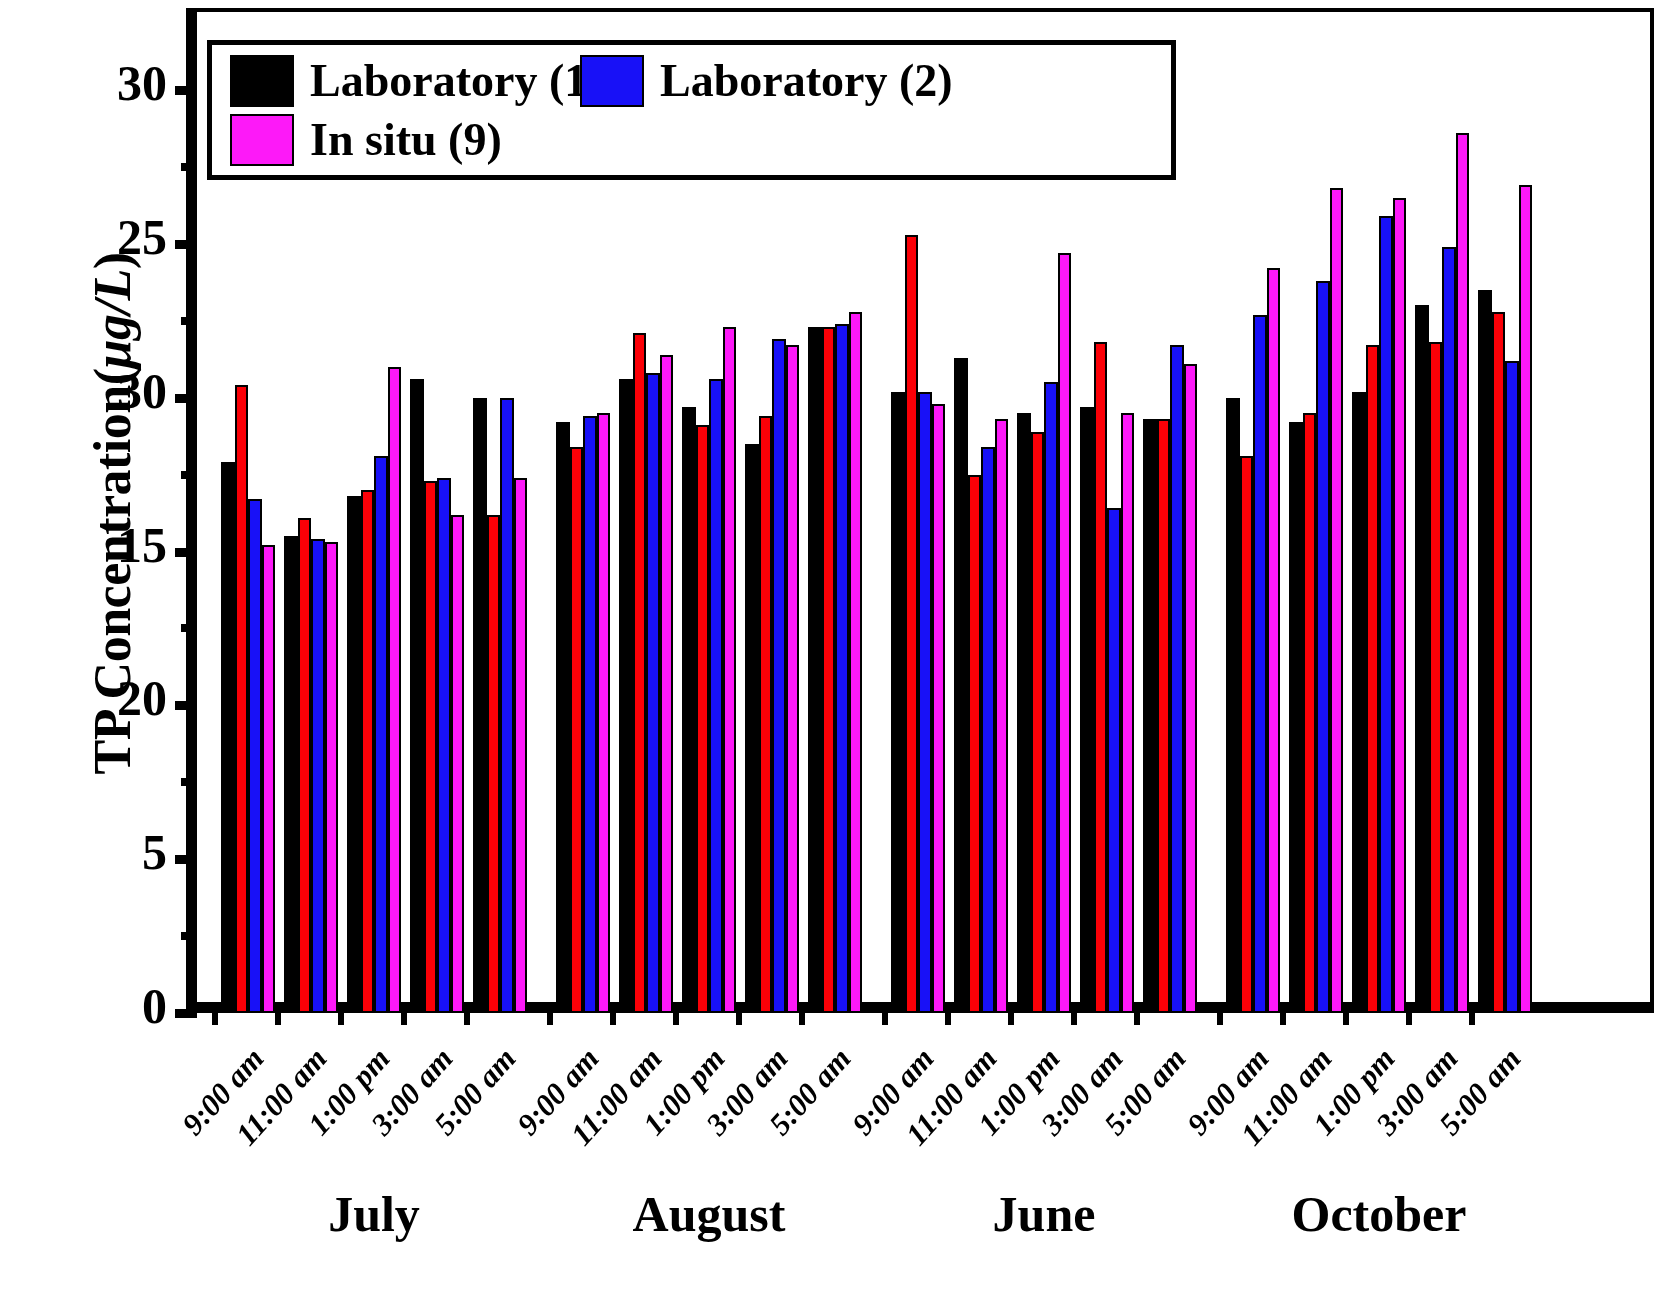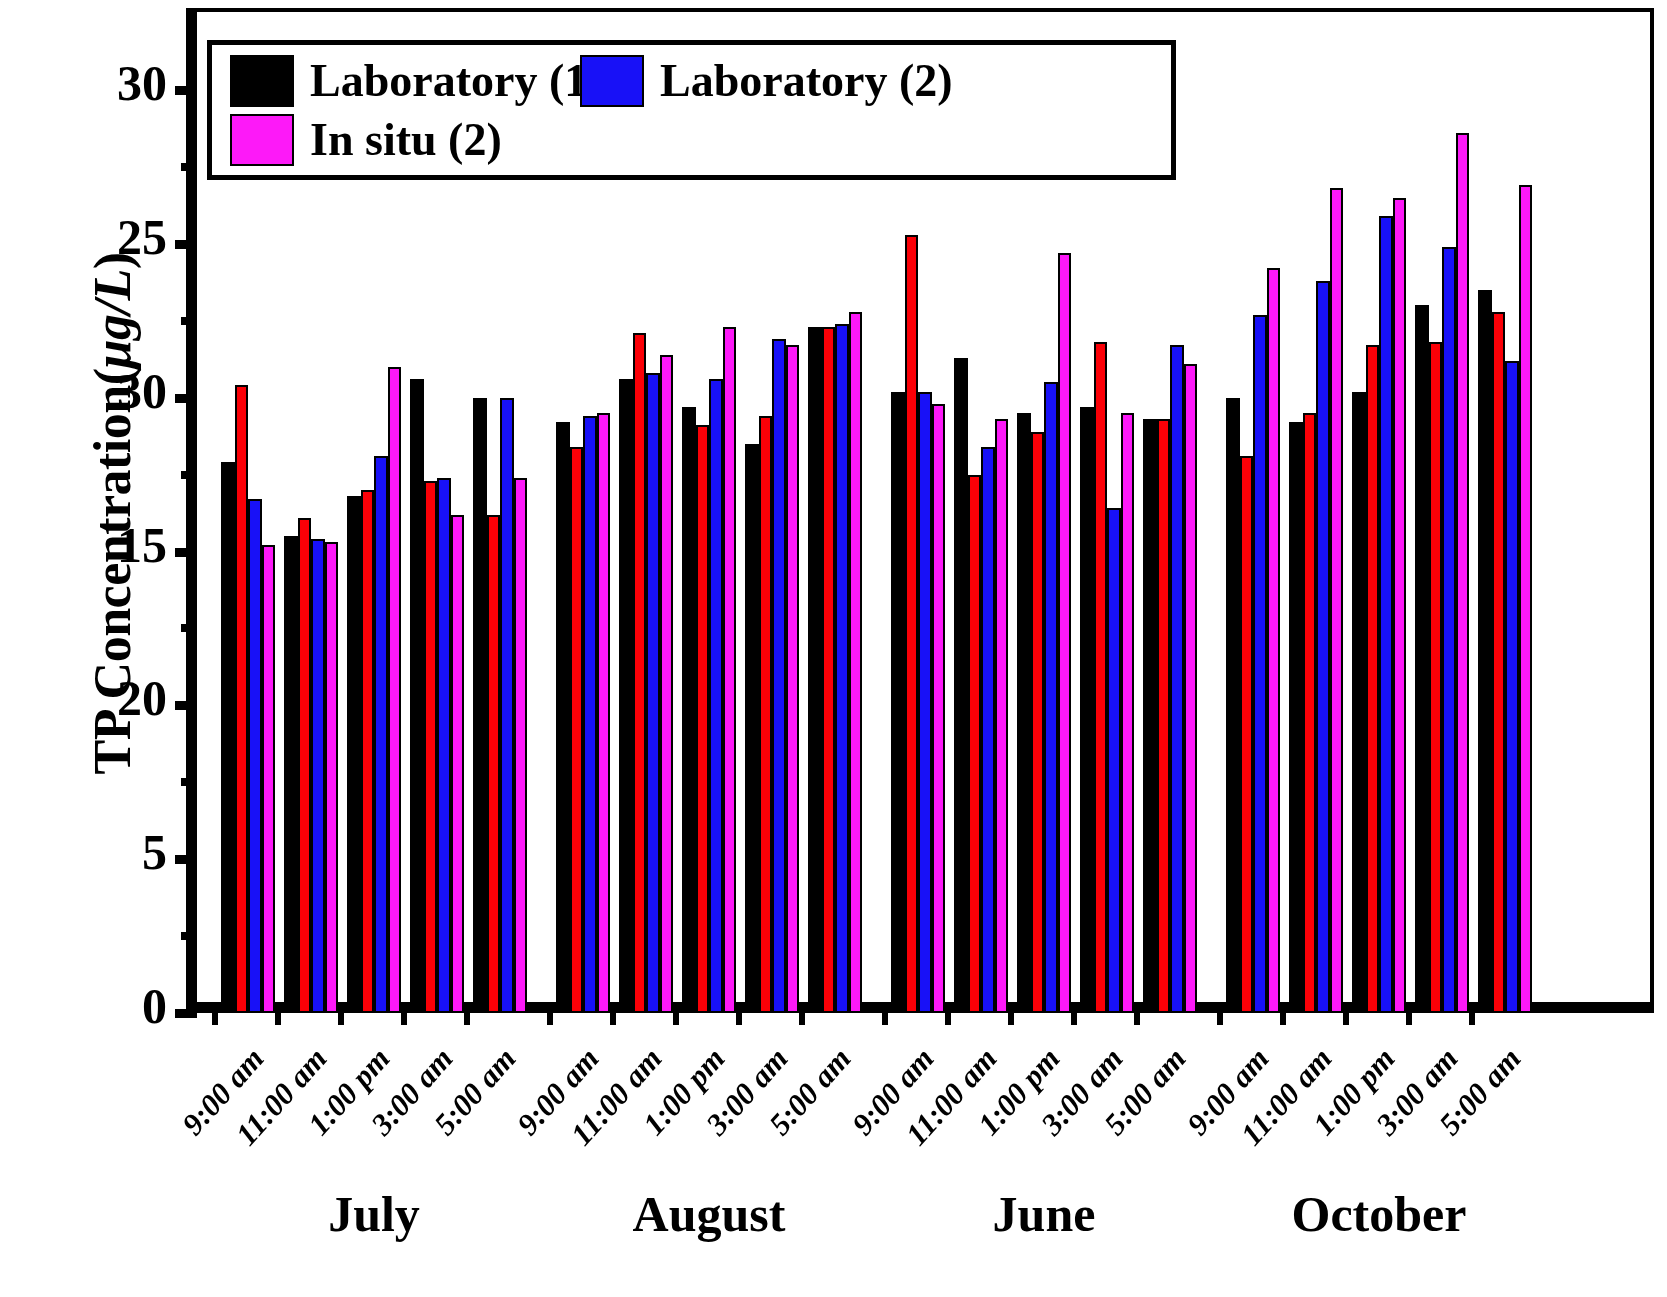--- a/index.html
+++ b/index.html
@@ -346,17 +346,17 @@
       <div class="legend-entry">
         <span class="legend-swatch s0"></span>
         <span class="legend-text">Laboratory (1)</span>
       </div>
       <div class="legend-entry">
         <span class="legend-swatch s2"></span>
         <span class="legend-text">Laboratory (2)</span>
       </div>
       <div class="legend-entry">
         <span class="legend-swatch s3"></span>
-        <span class="legend-text">In situ (2)</span>
+        <span class="legend-text">In situ (9)</span>
       </div>
     </div>
 
 </div>
 
 </body></html>

